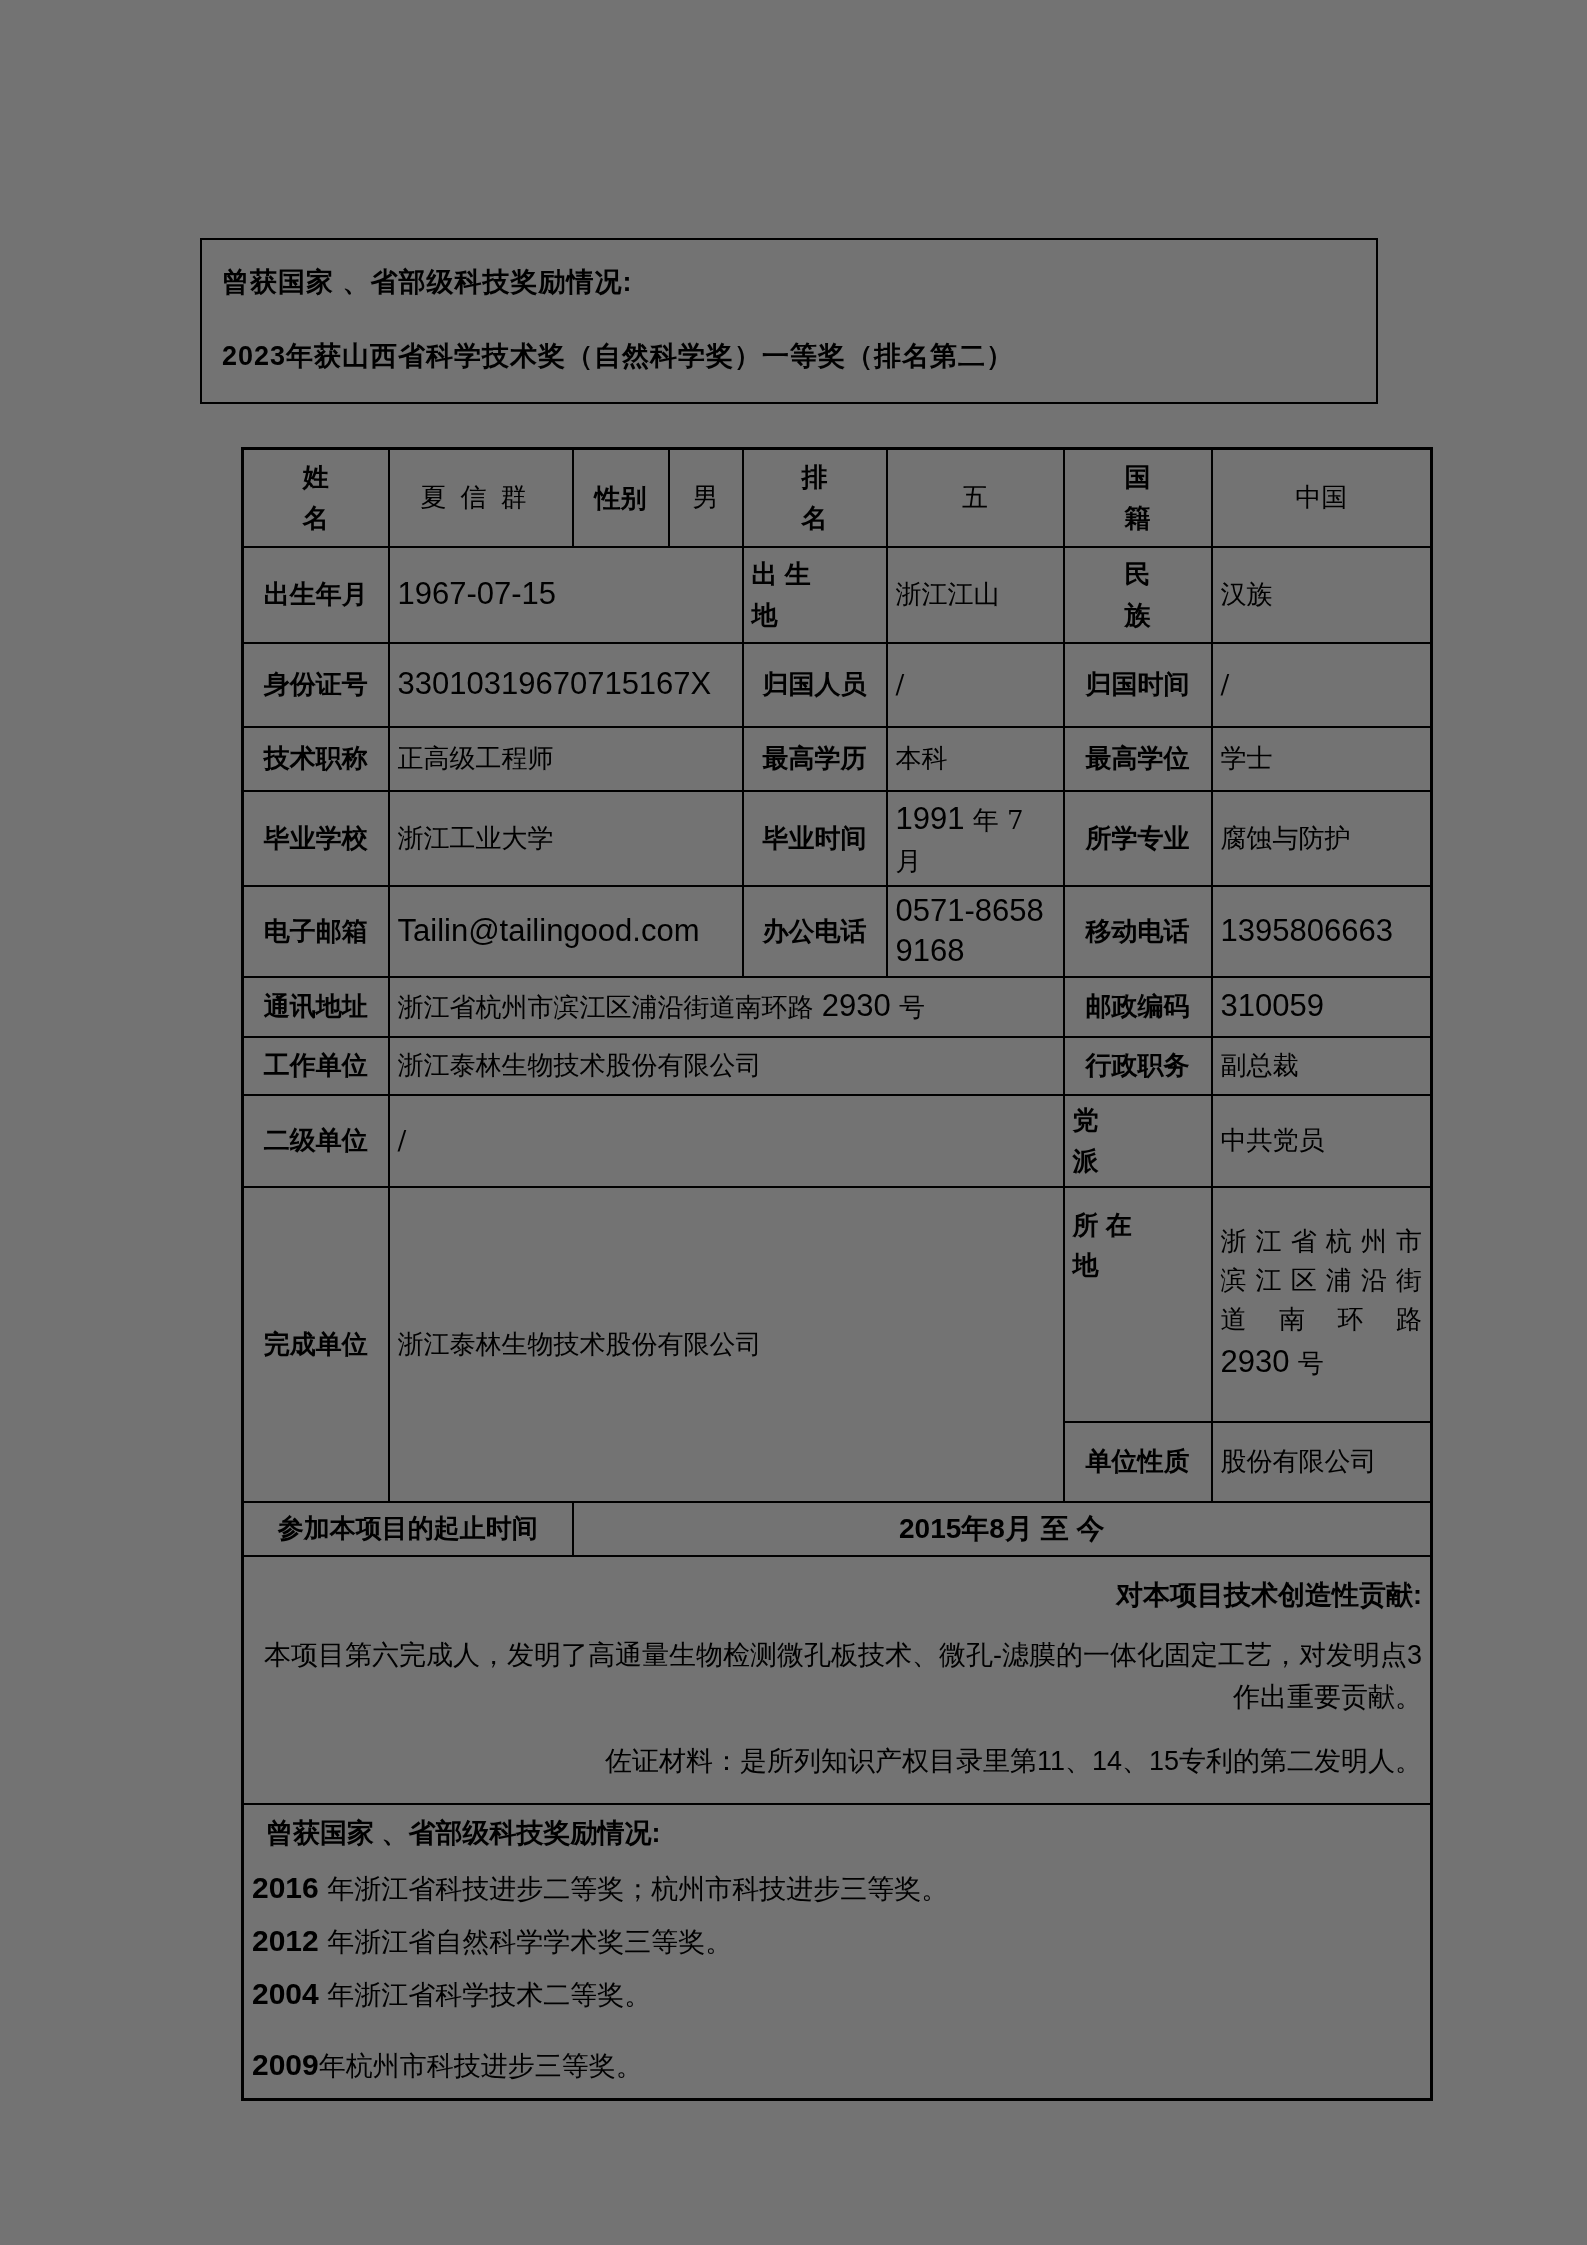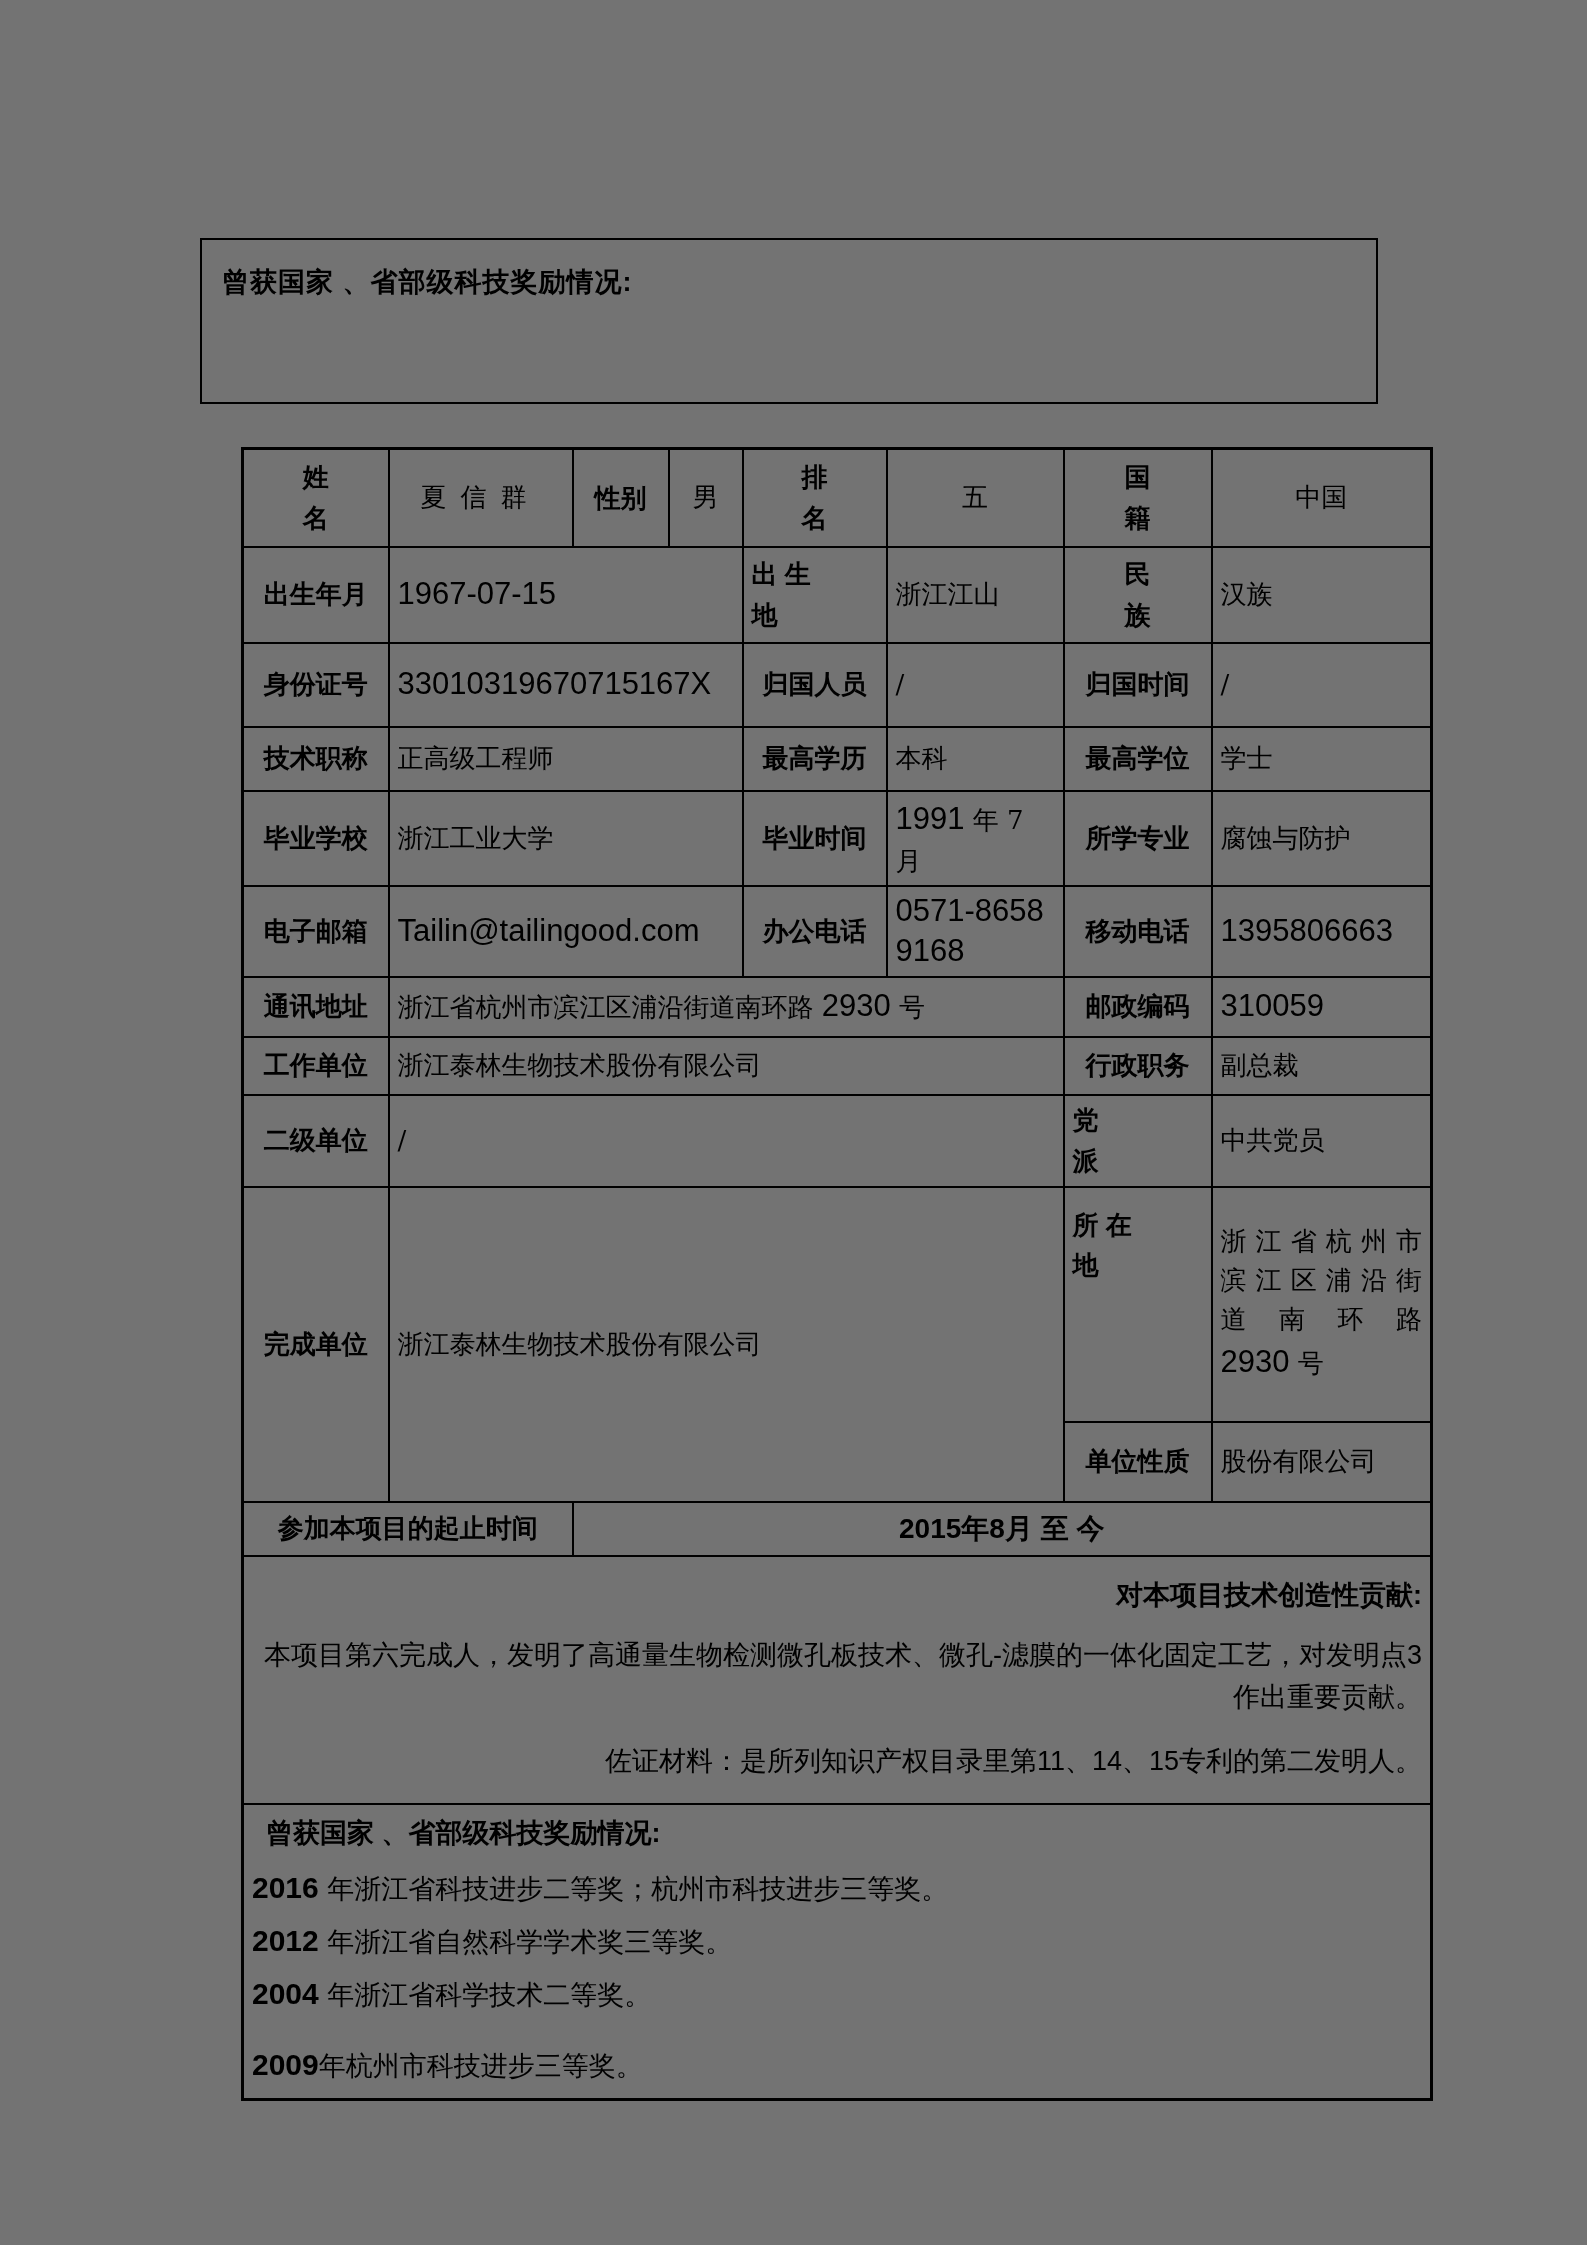--- a/index.html
+++ b/index.html
@@ -117,20 +117,21 @@
   }
   .aw-gap{margin-top:26px;}
 </style>
 </head>
 <body>
 
 <div class="page">
 
   <div class="top-box">
     <p class="tb-title">曾获国家 、省部级科技奖励情况:</p>
+    <p class="tb-entry">2023年获山西省科学技术奖（自然科学奖）一等奖（排名第二）</p>
   </div>
 
   <table class="info">
     <colgroup>
       <col style="width:146px">
         <col style="width:184px">
         <col style="width:96px">
         <col style="width:74px">
       <col style="width:144px">
         <col style="width:177px">

